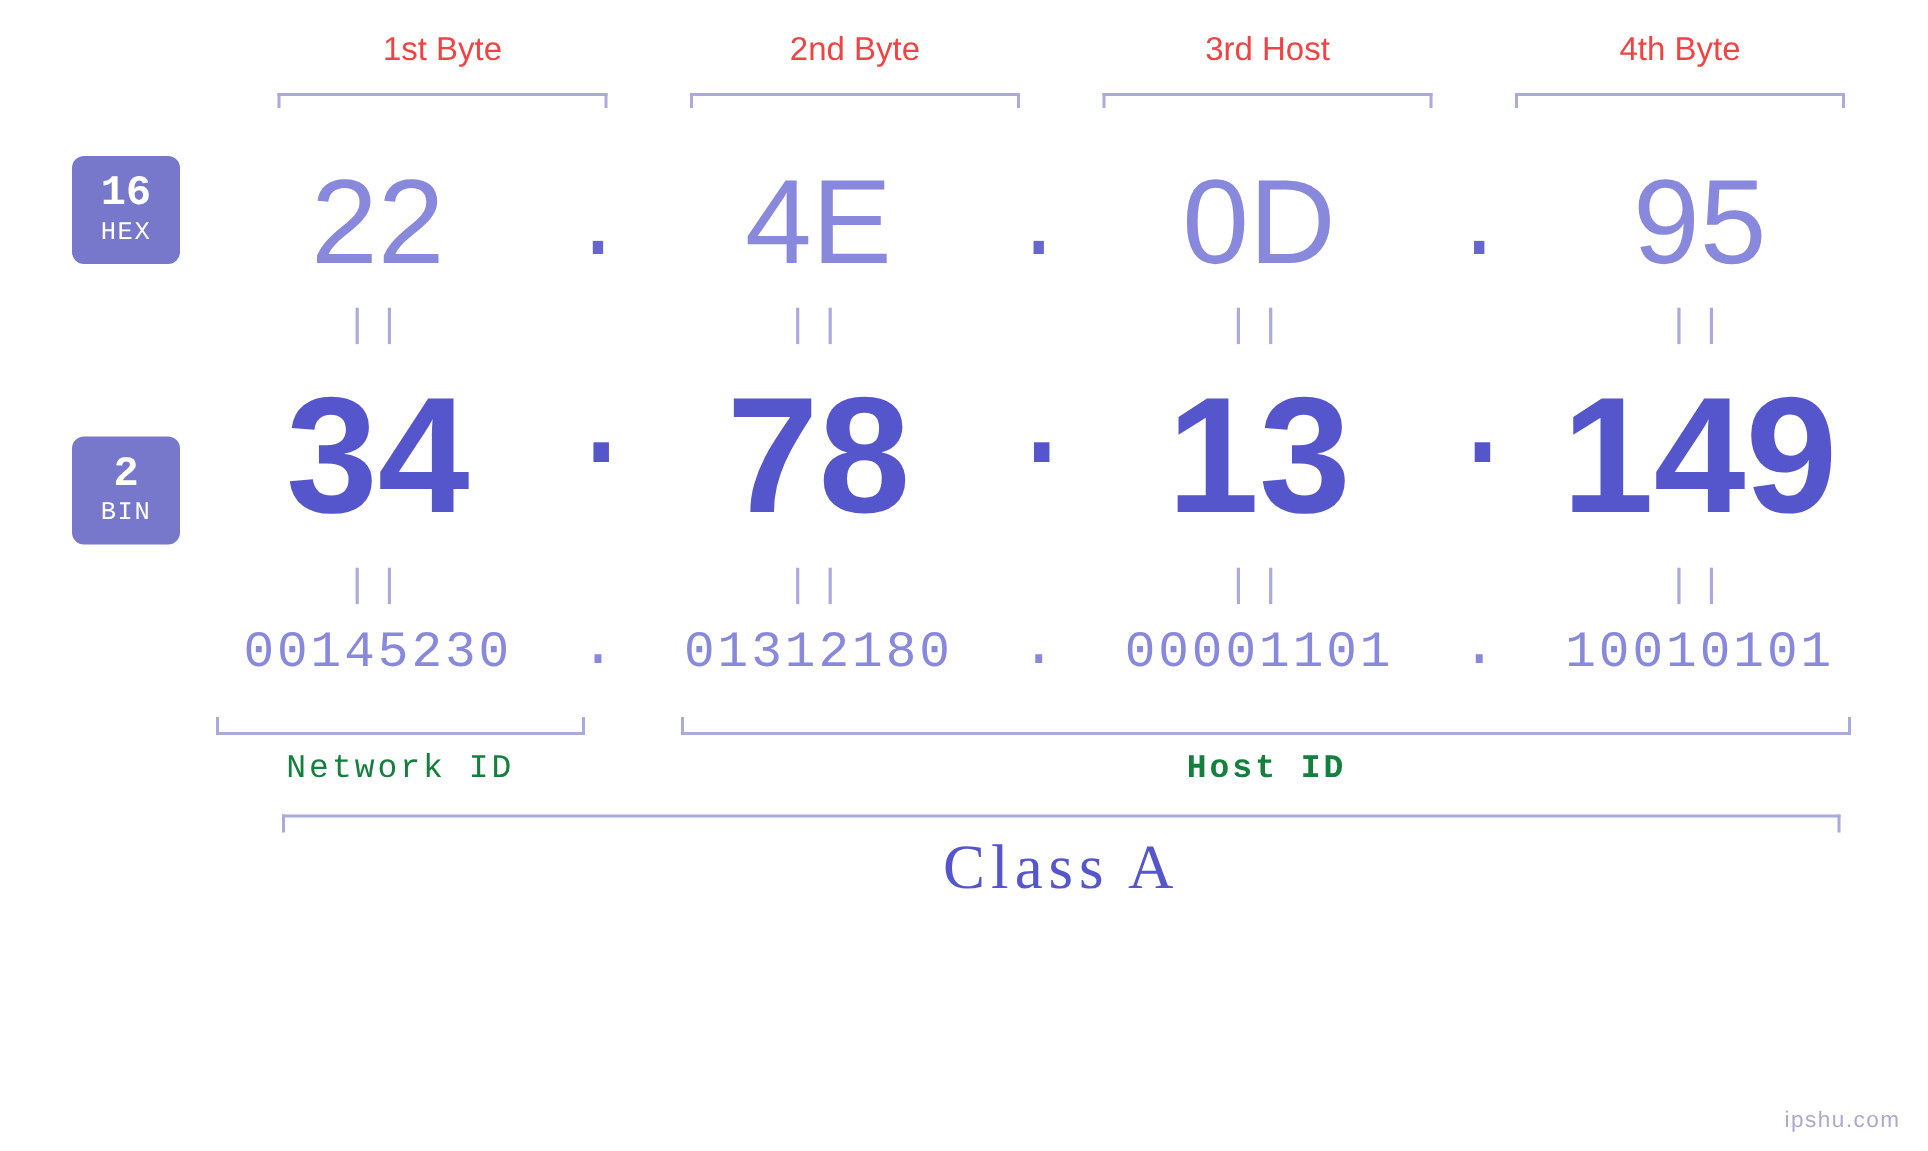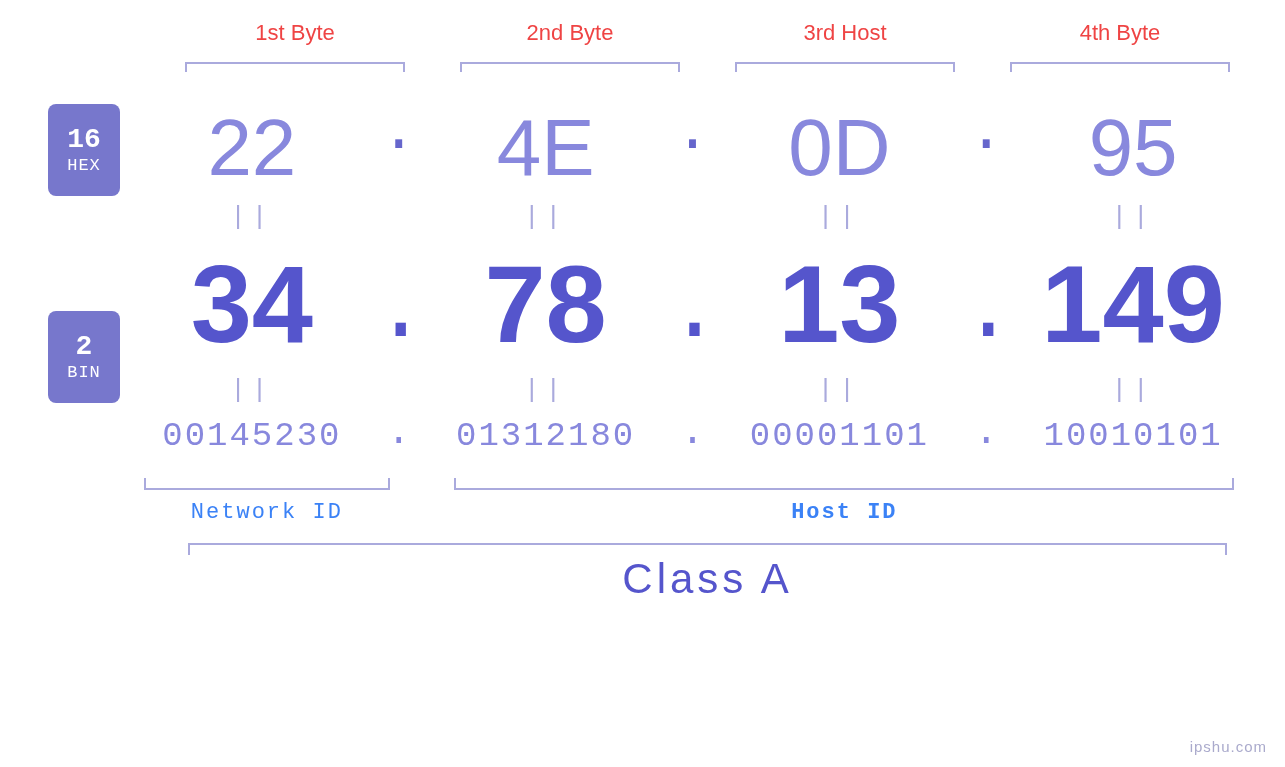--- a/index.html
+++ b/index.html
@@ -96,21 +96,21 @@
       gap: 0;
     }
     .base-badge {
       display: flex;
       flex-direction: column;
       align-items: center;
       justify-content: center;
       background: #7777cc;
       border-radius: 8px;
       width: 72px;
-      height: 92px;
+      height: 72px;
       color: white;
     }
     .base-badge .base-num {
       font-size: 28px;
       font-weight: bold;
       line-height: 1.1;
     }
     .base-badge .base-label {
       font-size: 17px;
       font-weight: normal;
@@ -124,21 +124,21 @@
     .values-area {
       flex: 1;
       display: flex;
       flex-direction: column;
     }
 
     
     .values-row {
       display: flex;
       flex-direction: row;
-      align-items: flex-start;
+      align-items: flex-end;
       justify-content: flex-start;
       width: 100%;
     }
 
     .value-cell {
       flex: 1;
       text-align: center;
     }
     .dot-cell {
       width: 50px;
@@ -258,21 +258,21 @@
       position: absolute;
       bottom: 0;
       right: 0;
       width: 2px;
       height: 12px;
       background: #aaaadd;
     }
 
     .bracket-label {
       font-size: 22px;
-      color: #3b82f6;
+      color: #15803d;
       font-family: 'Courier New', monospace;
       margin-top: 10px;
       letter-spacing: 2px;
     }
 
     
     .class-row {
       width: 100%;
       position: relative;
       margin-top: 18px;
@@ -300,38 +300,38 @@
       position: absolute;
       right: 0;
       top: 0;
       width: 2px;
       height: 12px;
       background: #aaaadd;
     }
     .class-label {
       font-size: 42px;
       color: #5555cc;
-      font-family: Liberation Sans, sans-serif;
+      font-family: Liberation Serif, serif;
       margin-top: 10px;
       letter-spacing: 4px;
     }
 
     
     .watermark {
       position: absolute;
       bottom: 12px;
       right: 18px;
       font-size: 15px;
       color: #aaaacc;
       font-family: Arial, sans-serif;
       letter-spacing: 1px;
     }
 
     .dec-row {
-      align-items: flex-end;
+      align-items: flex-start;
     }
   </style>
 </head>
 <body>
 
 <div class="container">
 
   <div class="byte-headers">
     <div class="byte-header">1st Byte</div>
     <div class="byte-header">2nd Byte</div>

